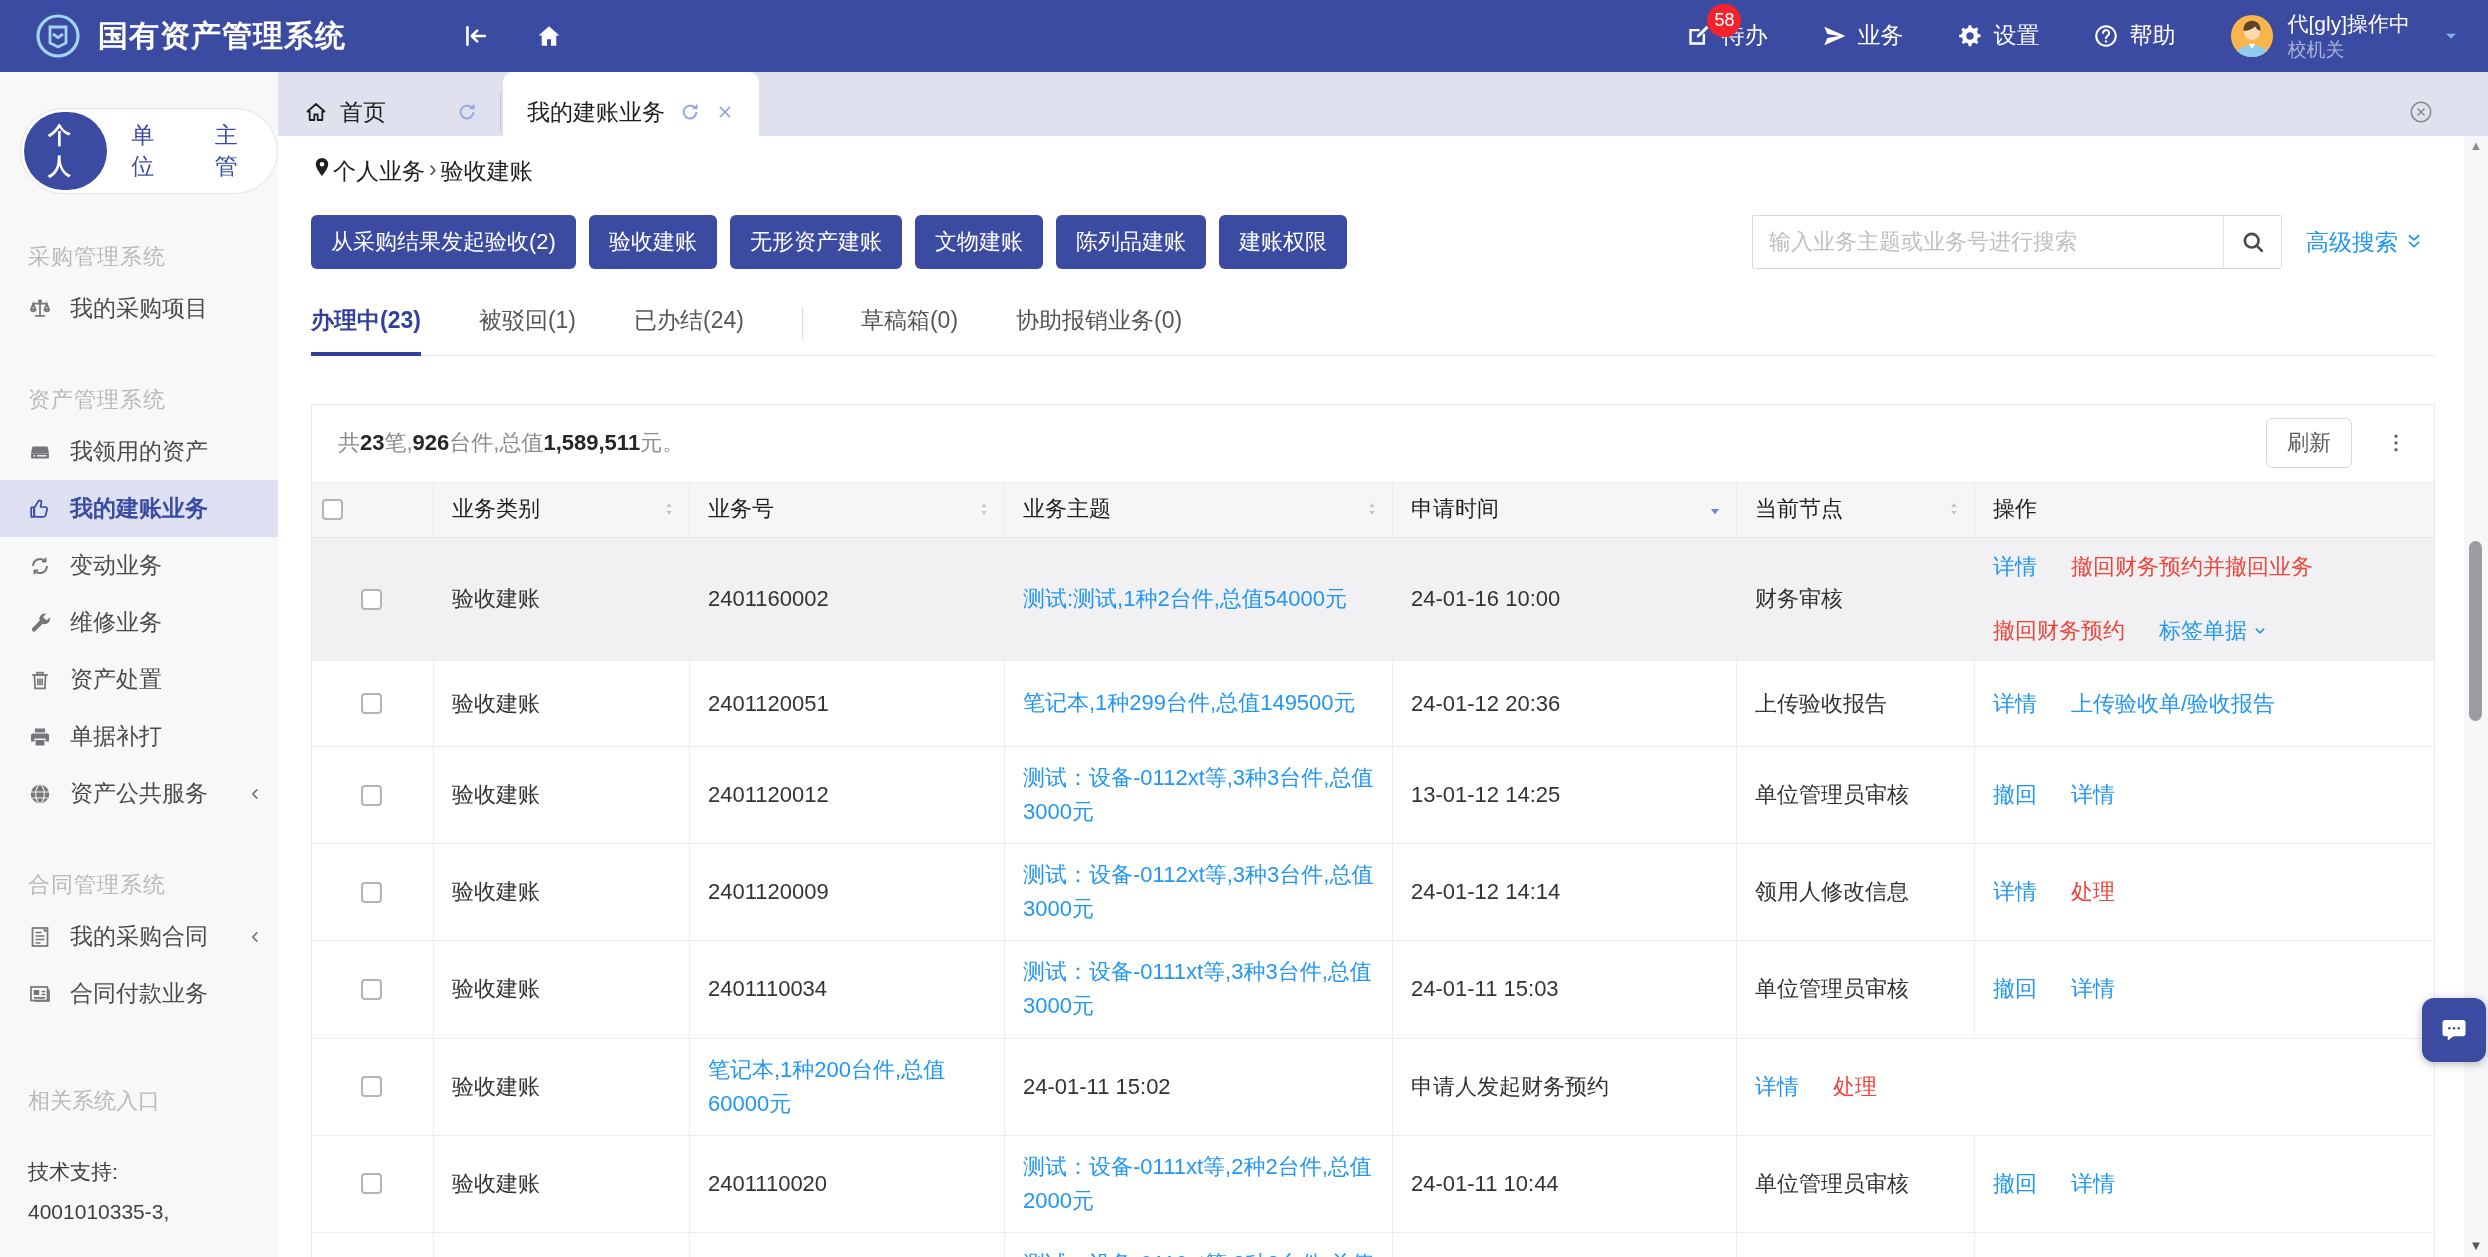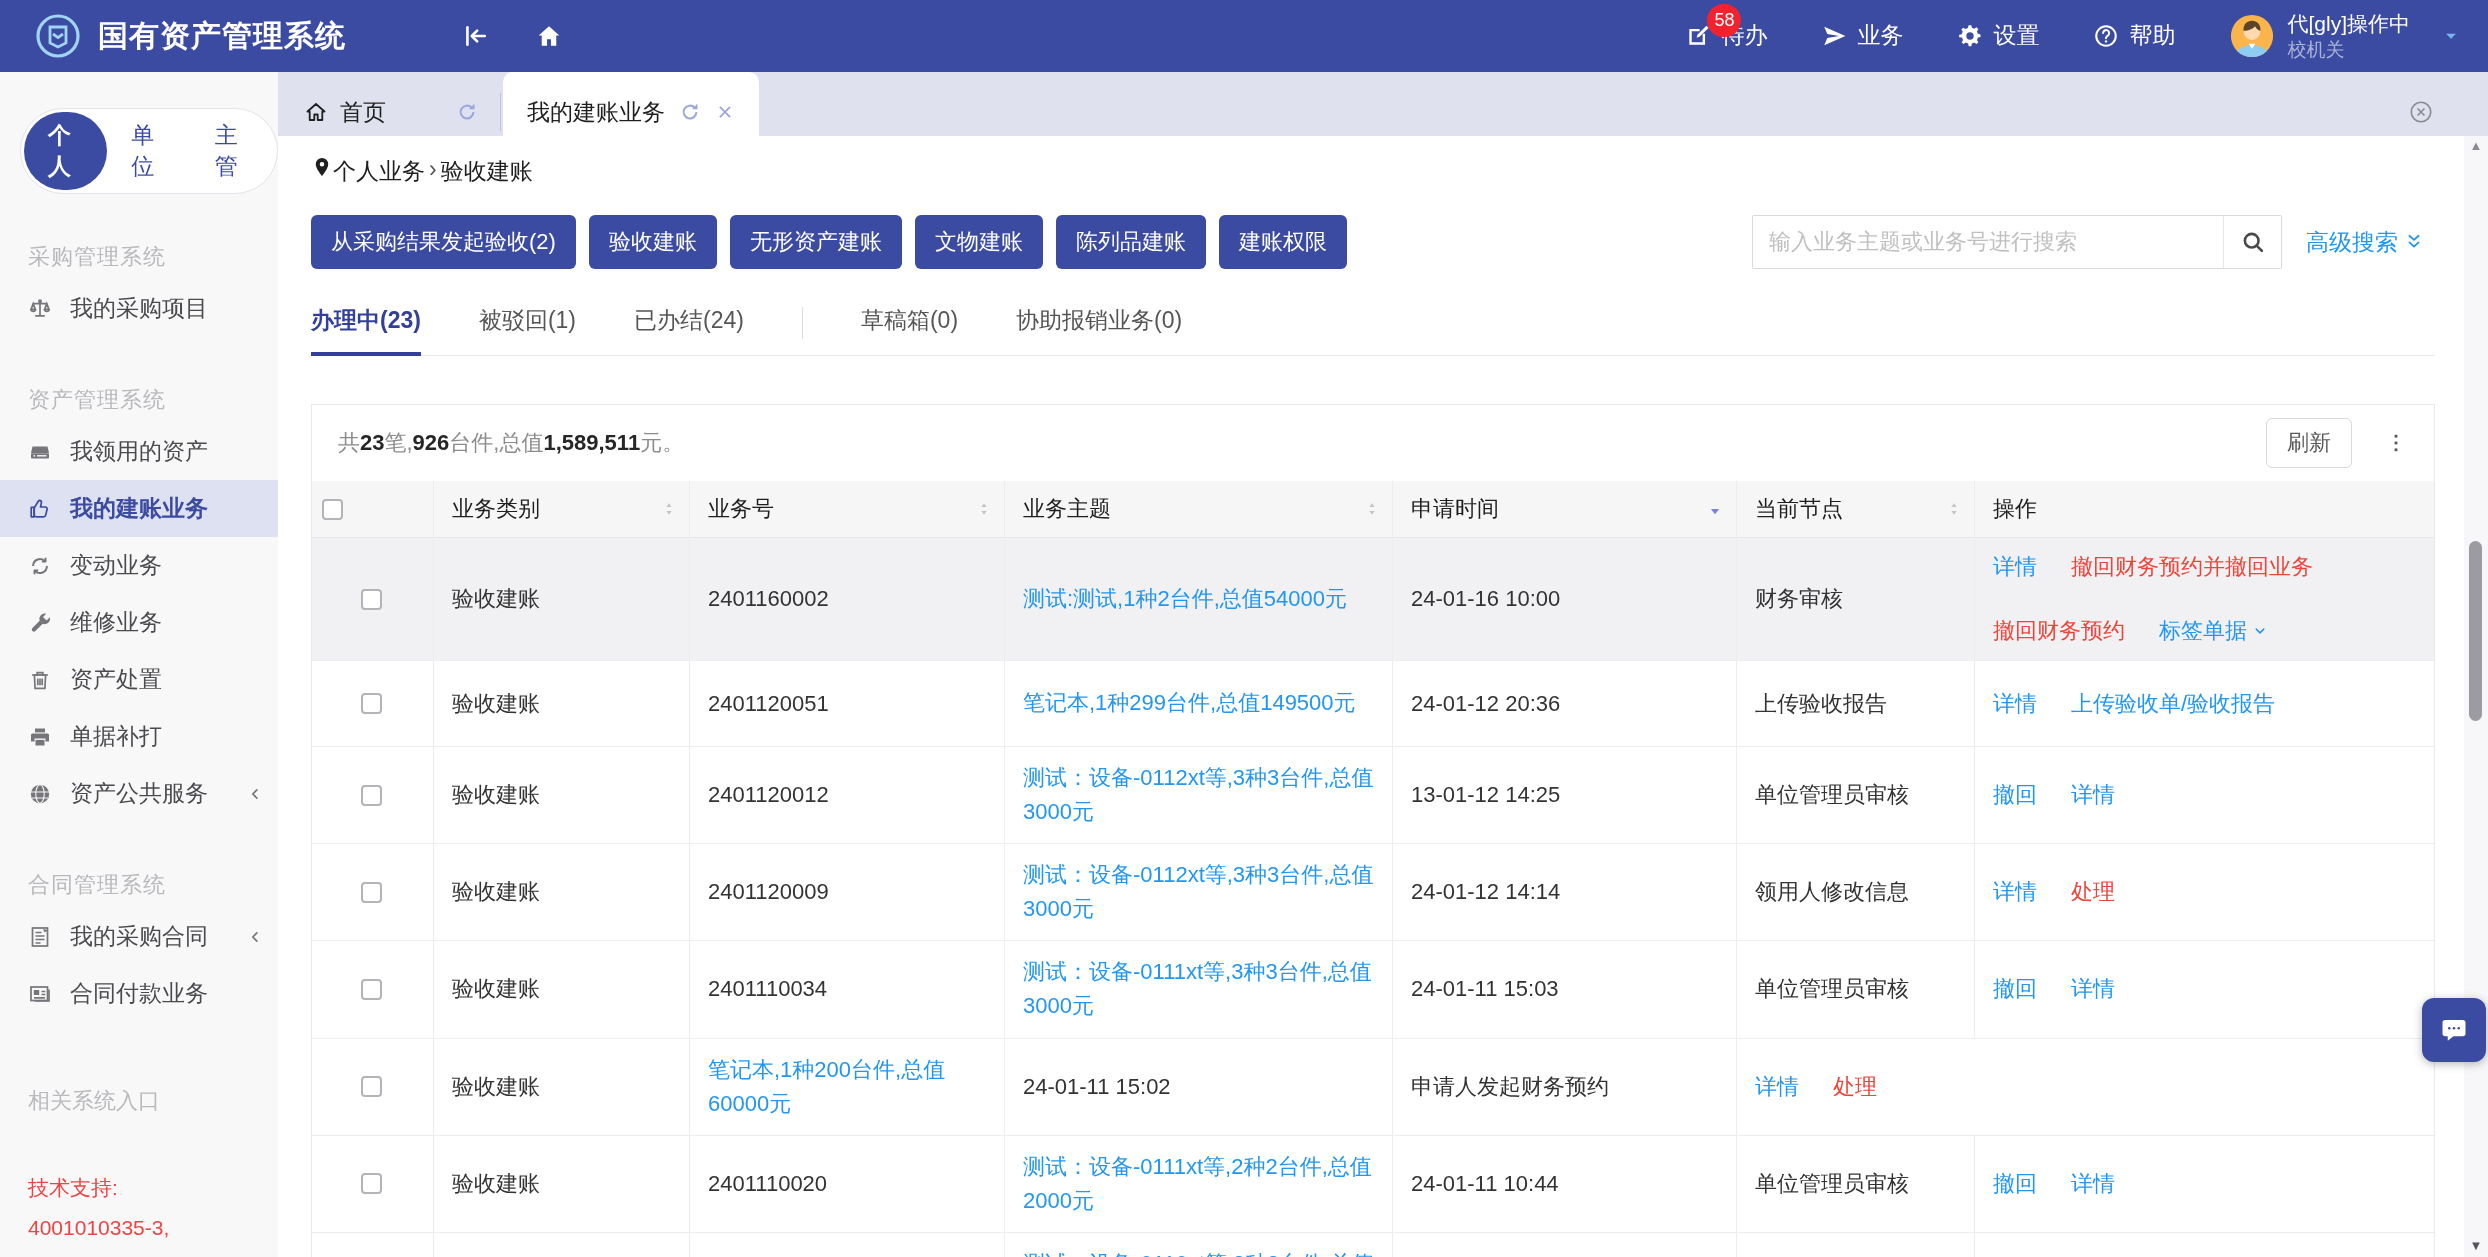--- a/index.html
+++ b/index.html
@@ -33,21 +33,21 @@
   .role-tabs { display:inline-flex; align-items:center; margin:36px 0 0 20px; background:#fff; border:1px solid #e3e3ea; border-radius:999px; padding:3px; }
   .role-tab { font-size:23px; color:#3c4ba2; padding:8px 24px; border-radius:999px; cursor:pointer; }
   .role-tab.active { background:#3c4ba2; color:#fff; font-weight:bold; }
   .side-title { font-size:22px; color:#b9b9bd; margin:48px 0 8px 28px; letter-spacing:1px; }
   .side-item { display:flex; align-items:center; gap:18px; height:57px; padding-left:28px; font-size:23px; color:#4b4b4f; cursor:pointer; }
   .side-ic { color:#76767a; }
   .side-item.active { background:#dde1f1; color:#3c4ba2; font-weight:bold; }
   .side-item.active .side-ic { color:#3c4ba2; }
   .side-chev { color:#76767a; margin-left:auto; margin-right:14px; }
   .side-footer-title { font-size:22px; color:#b9b9bd; margin:64px 0 0 28px; }
-  .side-support { font-size:21px; color:#ef4444; margin:52px 28px 0 28px; width:210px; line-height:1.9; }
+  .side-support { font-size:21px; color:#404040; margin:36px 28px 0 28px; width:210px; line-height:1.9; }
 
   
   .tabstrip { position:absolute; left:278px; top:72px; right:0; height:80px; background:#dfe2ee; display:flex; align-items:stretch; }
   .tab-home { display:flex; align-items:center; gap:12px; padding:0 22px 0 26px; font-size:23px; color:#1f1f1f; cursor:pointer; }
   .tab-home .tab-refresh { margin-left:58px; }
   .tab-refresh { color:#9aa6de; cursor:pointer; }
   .tab-sep { width:1px; height:38px; background:#bcc3de; align-self:center; }
   .tab-active { display:flex; align-items:center; gap:14px; background:#fff; border-radius:10px 10px 0 0; padding:0 24px; font-size:23px; color:#1f1f1f; margin-left:2px; cursor:pointer; }
   .tab-close { color:#9aa6de; cursor:pointer; }
   .strip-close { position:absolute; right:54px; top:50%; transform:translateY(-50%); color:#8a8a92; cursor:pointer; }

